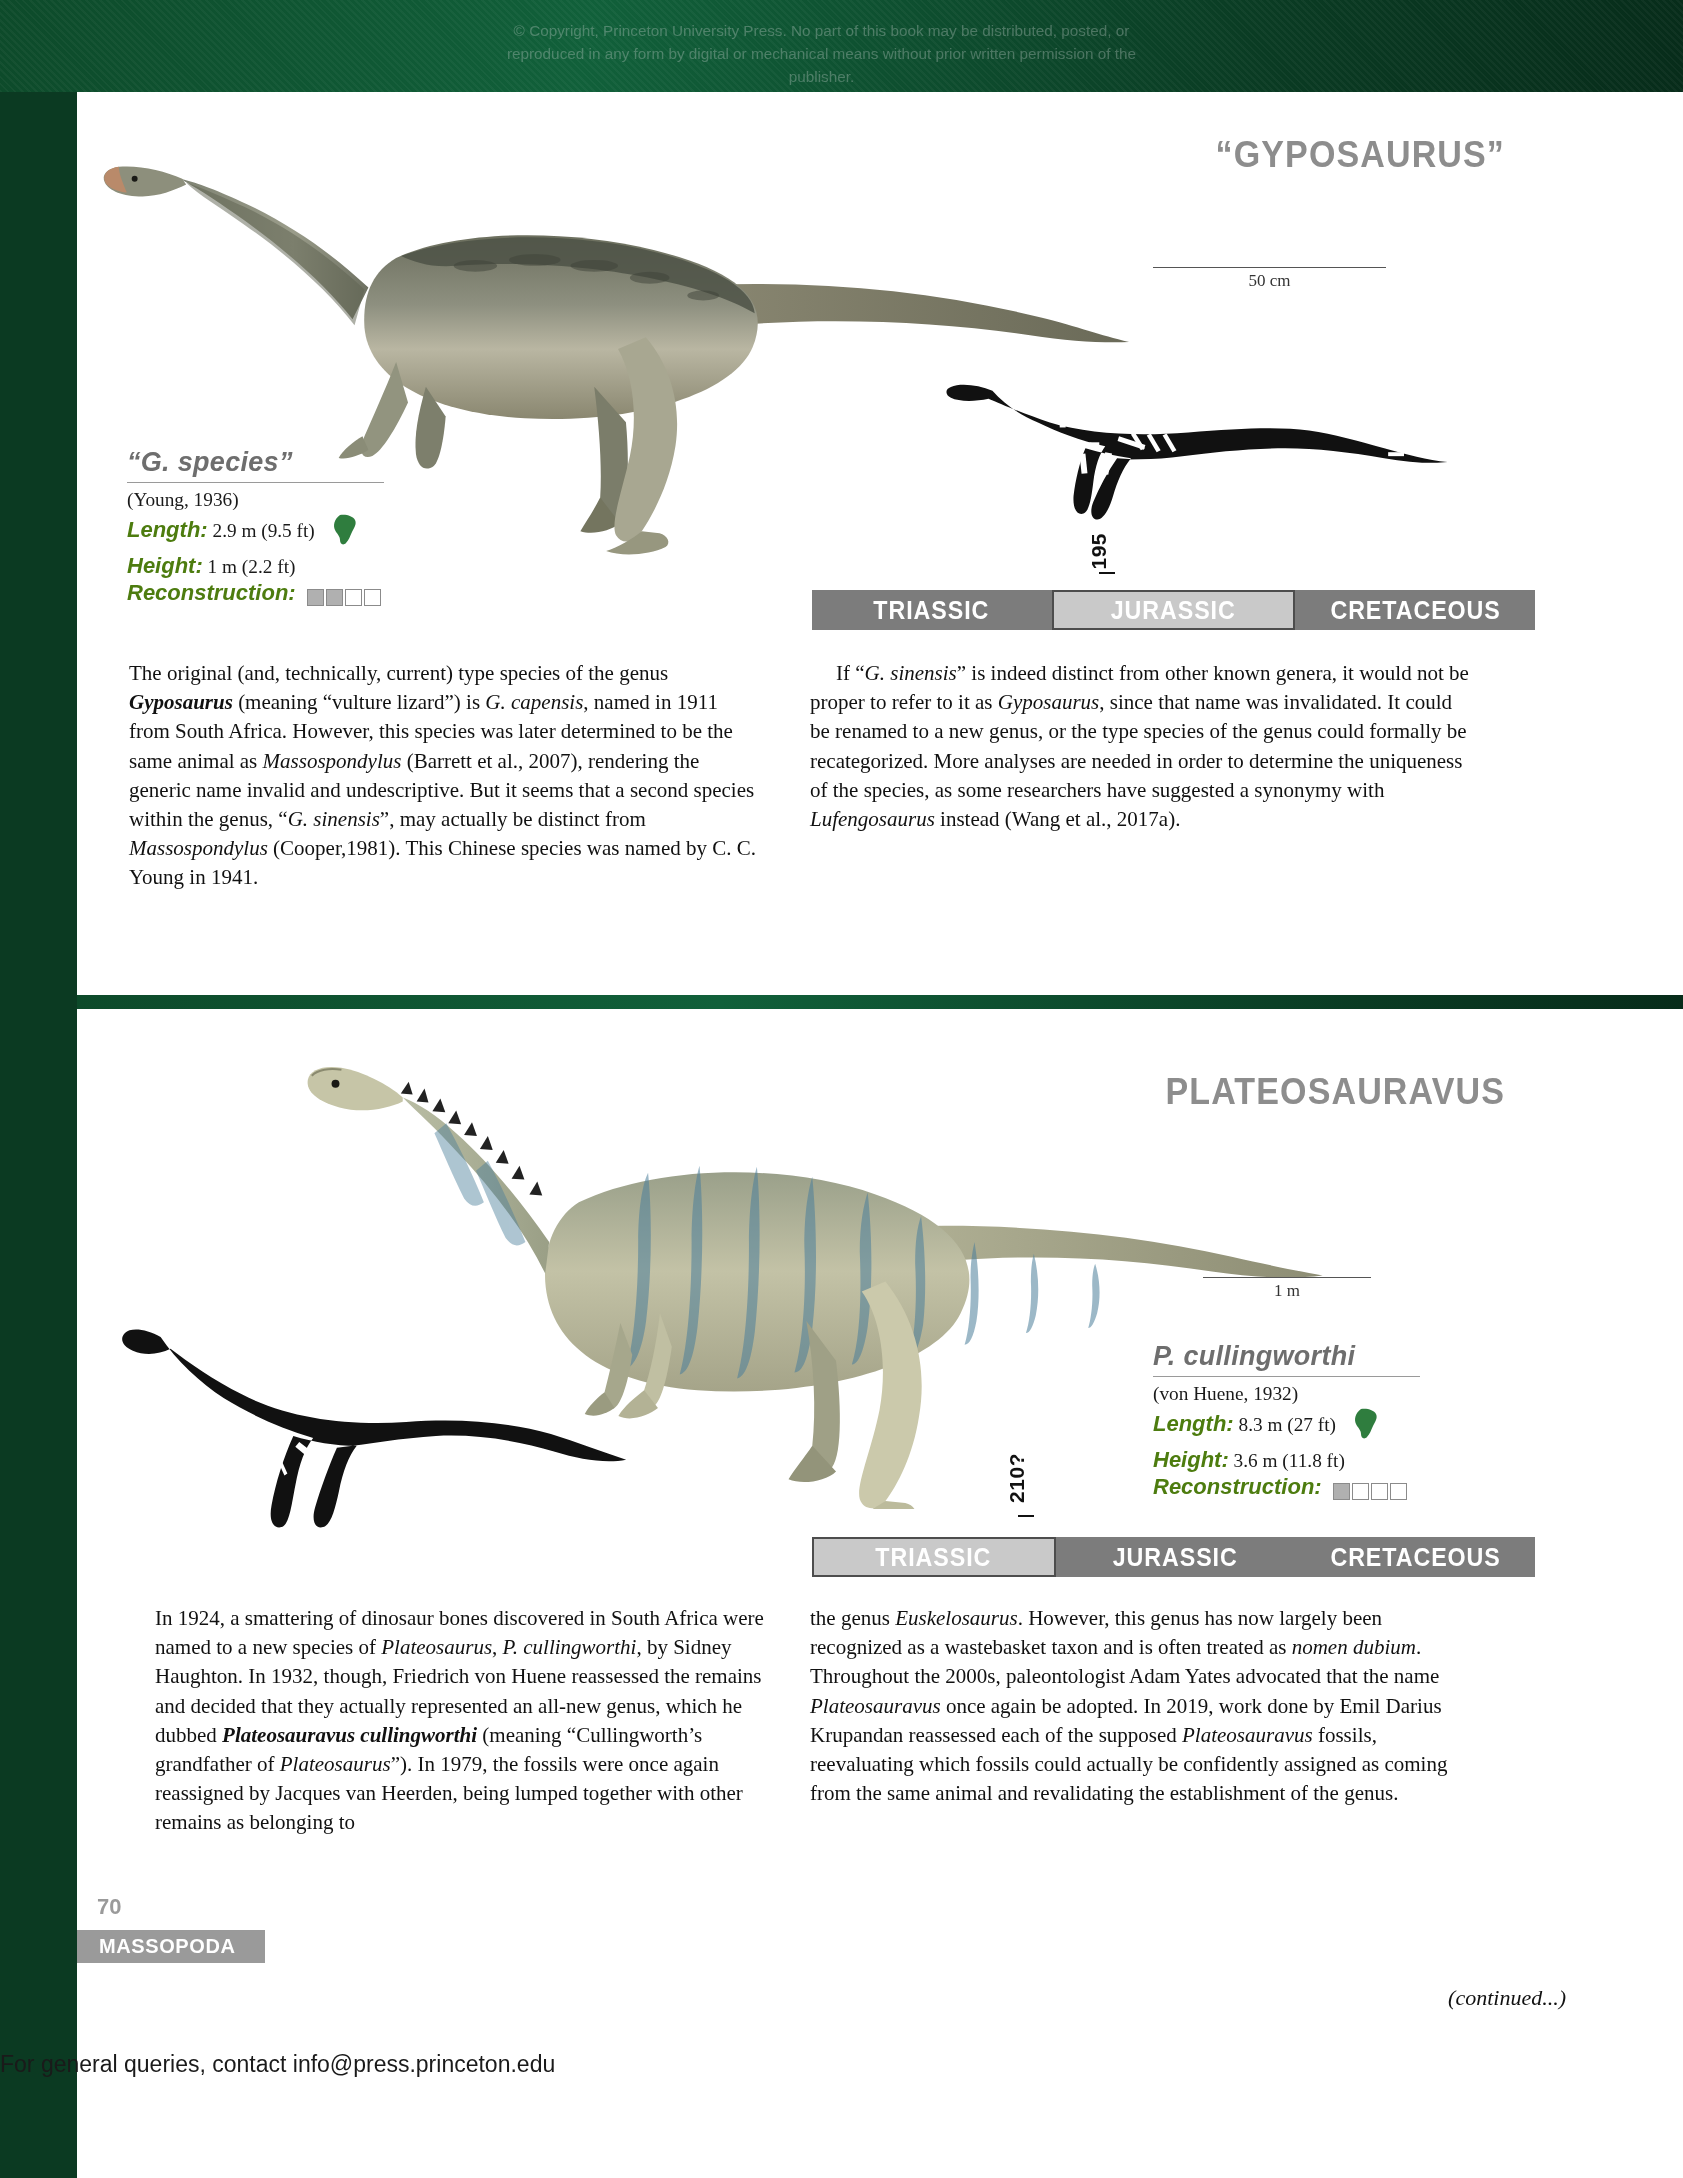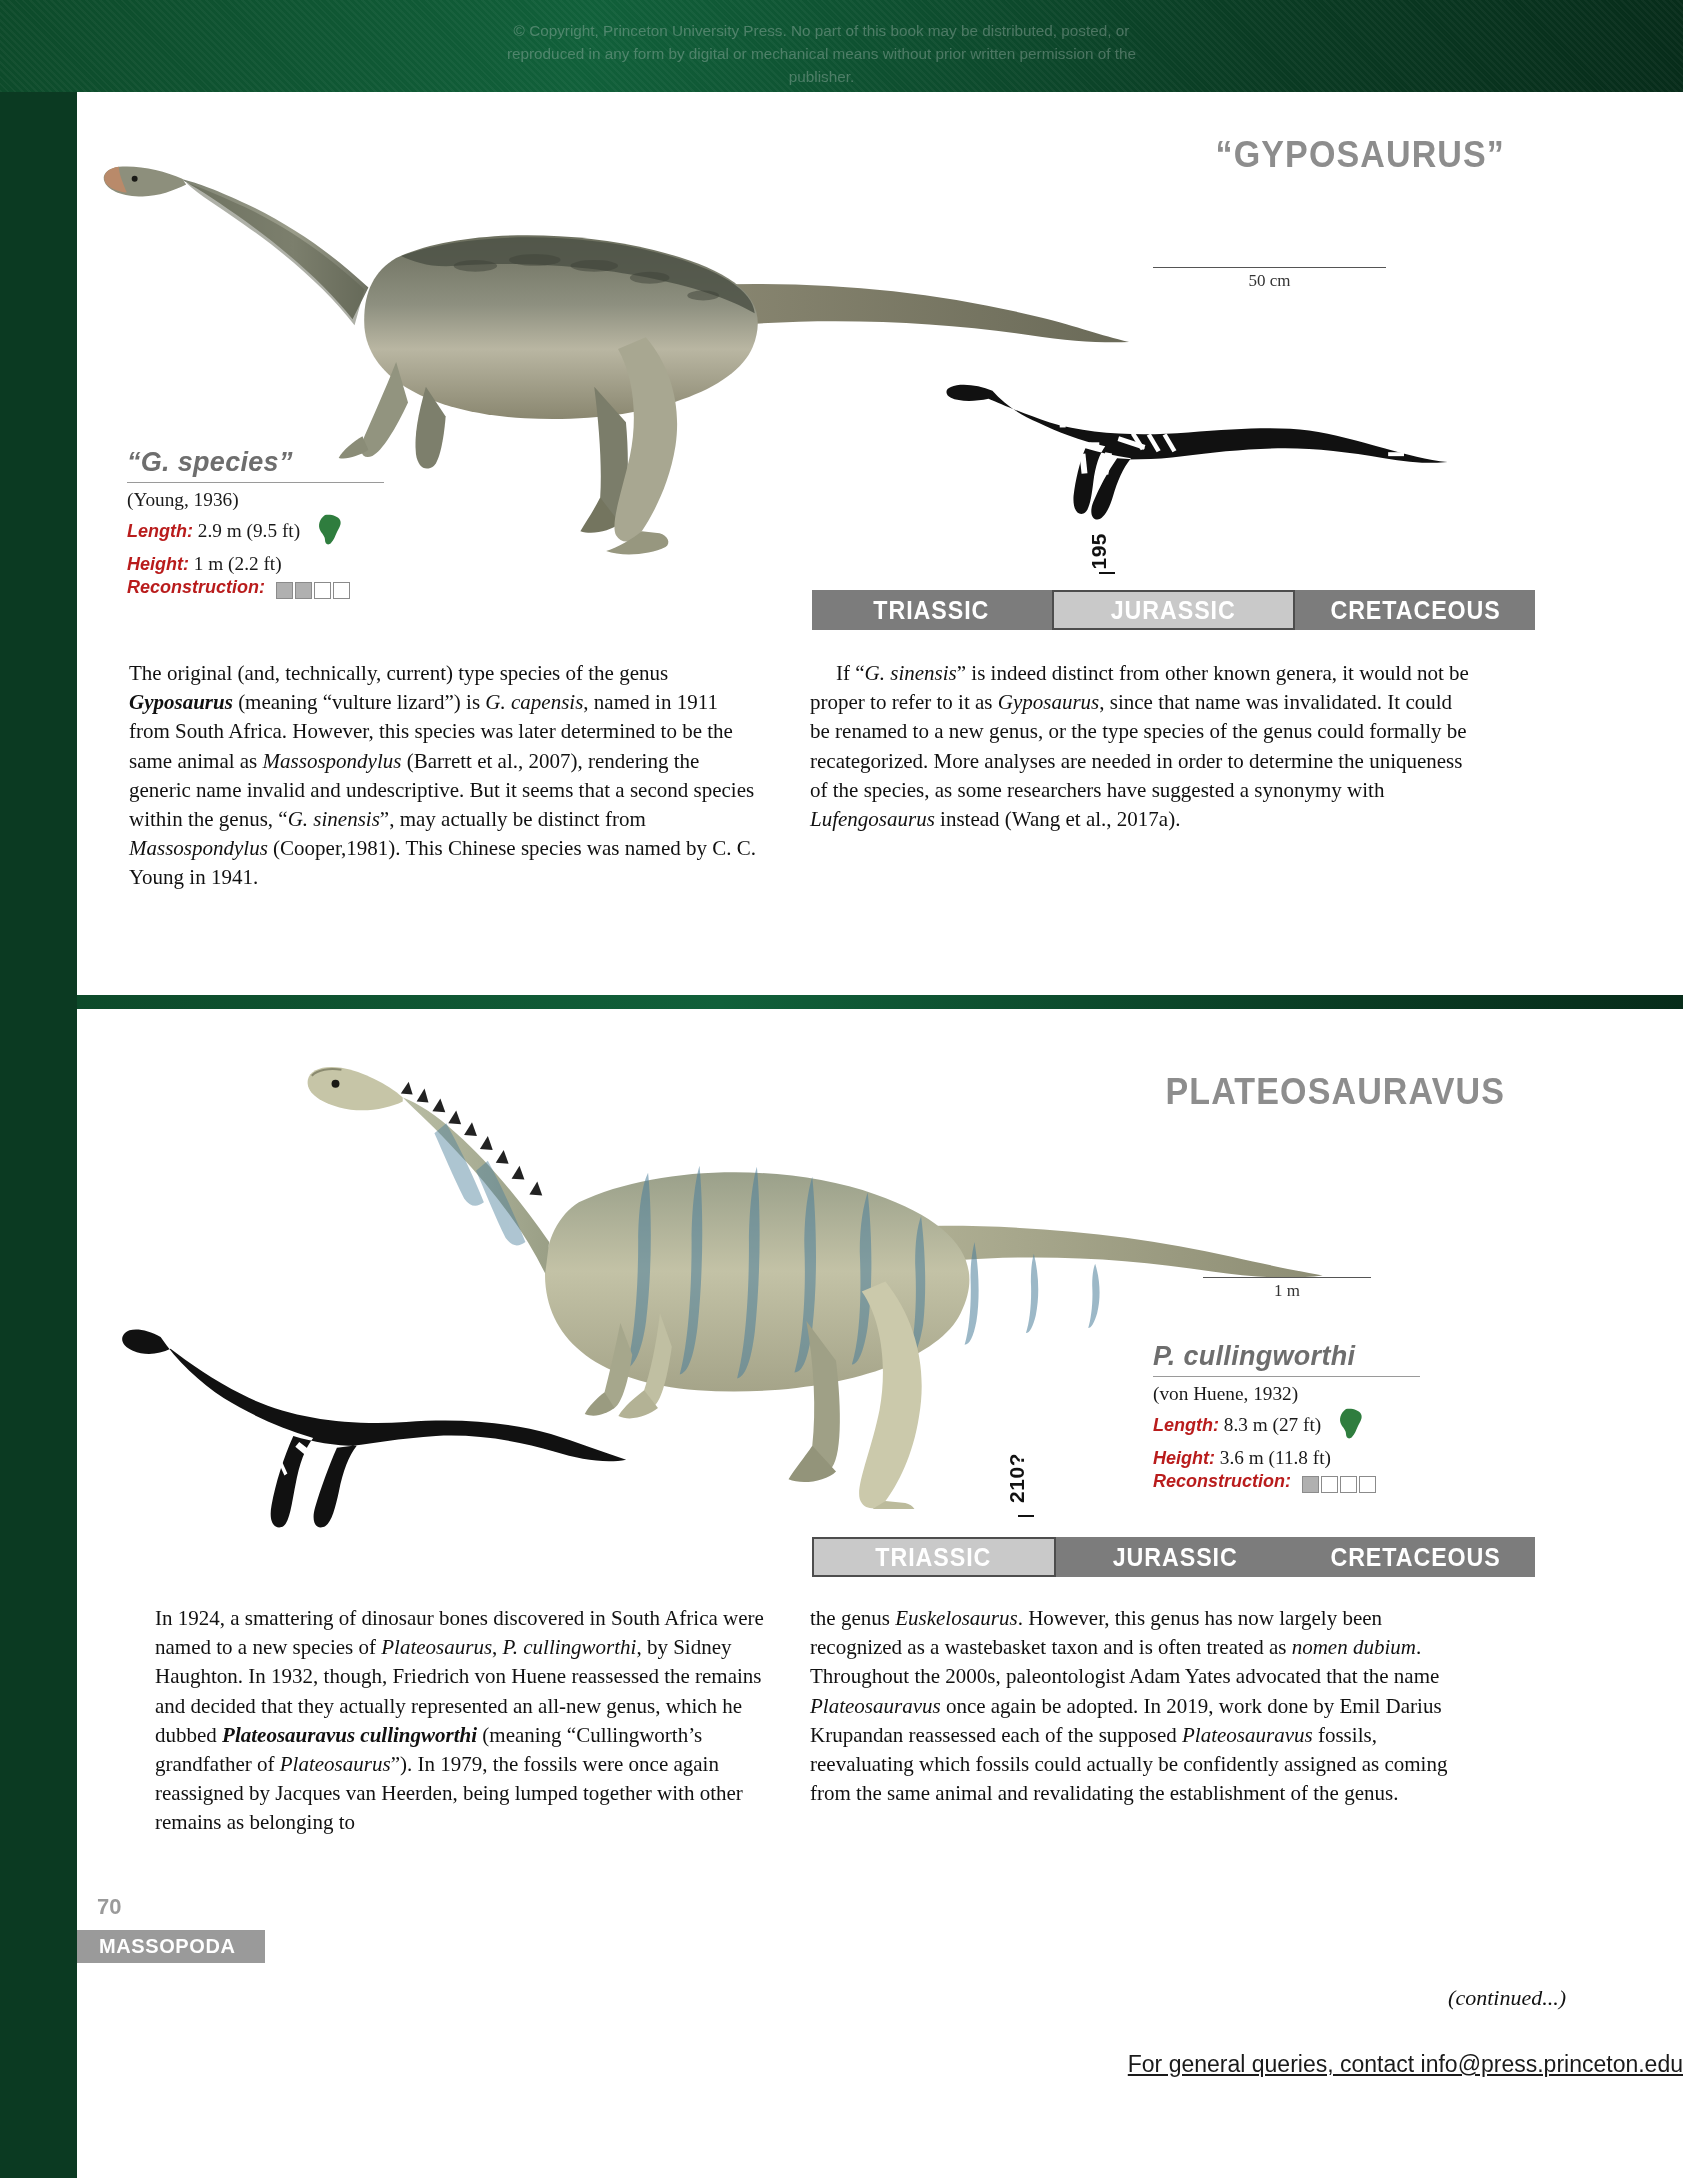--- a/index.html
+++ b/index.html
@@ -98,22 +98,22 @@
   .stat-line {
     font-size: 19.3px;
     color: #1a1a1a;
     margin-bottom: 1px;
     white-space: nowrap;
   }
   .stat-label {
     font-family: "Liberation Sans", sans-serif;
     font-weight: bold;
     font-style: italic;
-    font-size: 18px;
-    color: #b91c1c;
+    font-size: 22px;
+    color: #4d7c0f;
   }
   .africa {
     display: inline-block;
     vertical-align: middle;
     margin-left: 8px;
   }
   .recon-boxes {
     display: inline-block;
     vertical-align: middle;
     margin-left: 6px;
@@ -231,25 +231,24 @@
     font-family: "Liberation Serif", serif;
     font-style: italic;
     font-size: 22px;
     color: #111;
   }
   .footer-query {
     position: absolute;
     left: 0;
     top: 2051px;
     width: 1683px;
-    text-align: right;
+    text-align: left;
     font-family: "Liberation Sans", sans-serif;
     font-size: 23px;
     color: #1a1a1a;
-    text-decoration: underline;
   }
   
   .art { position: absolute; }
   .silhouette { position: absolute; }
 </style>
 </head>
 <body>
 
 <div class="page">
 

